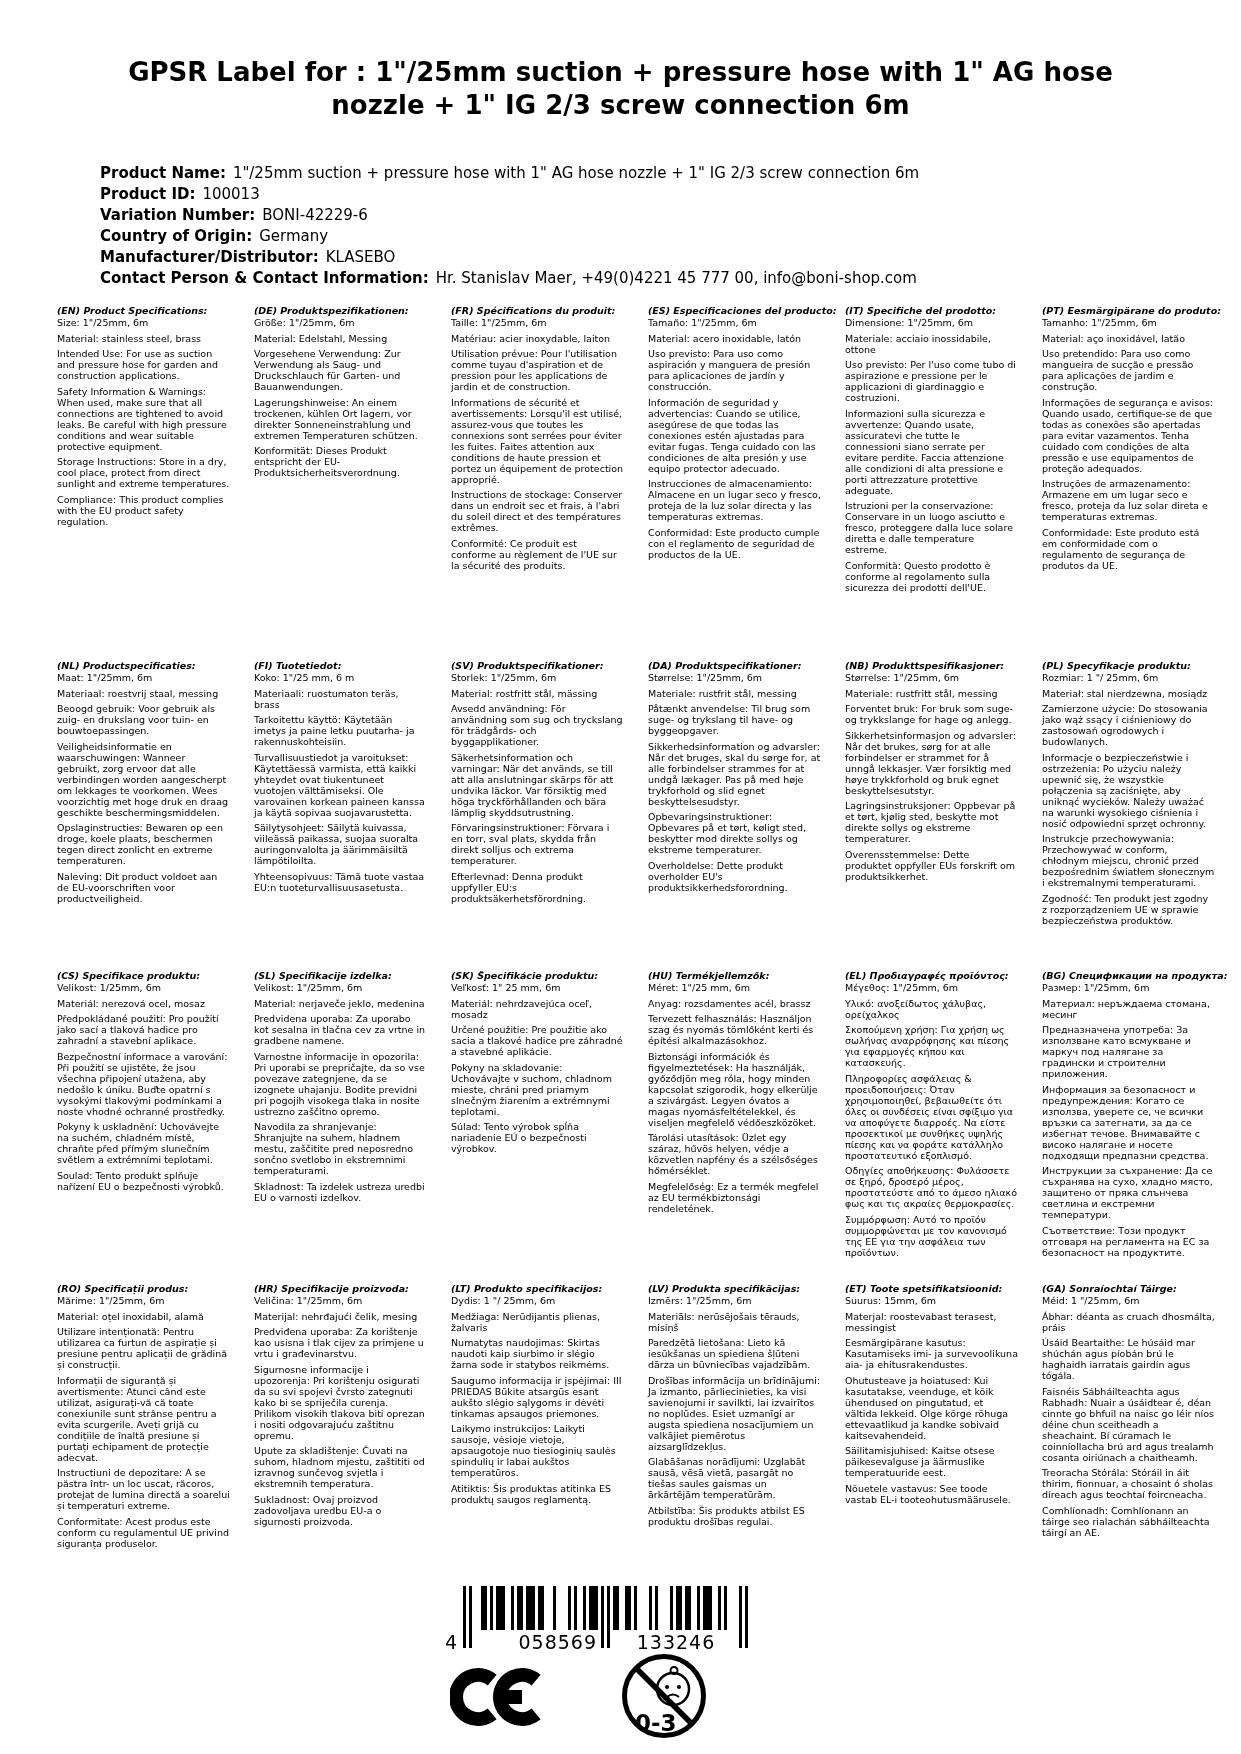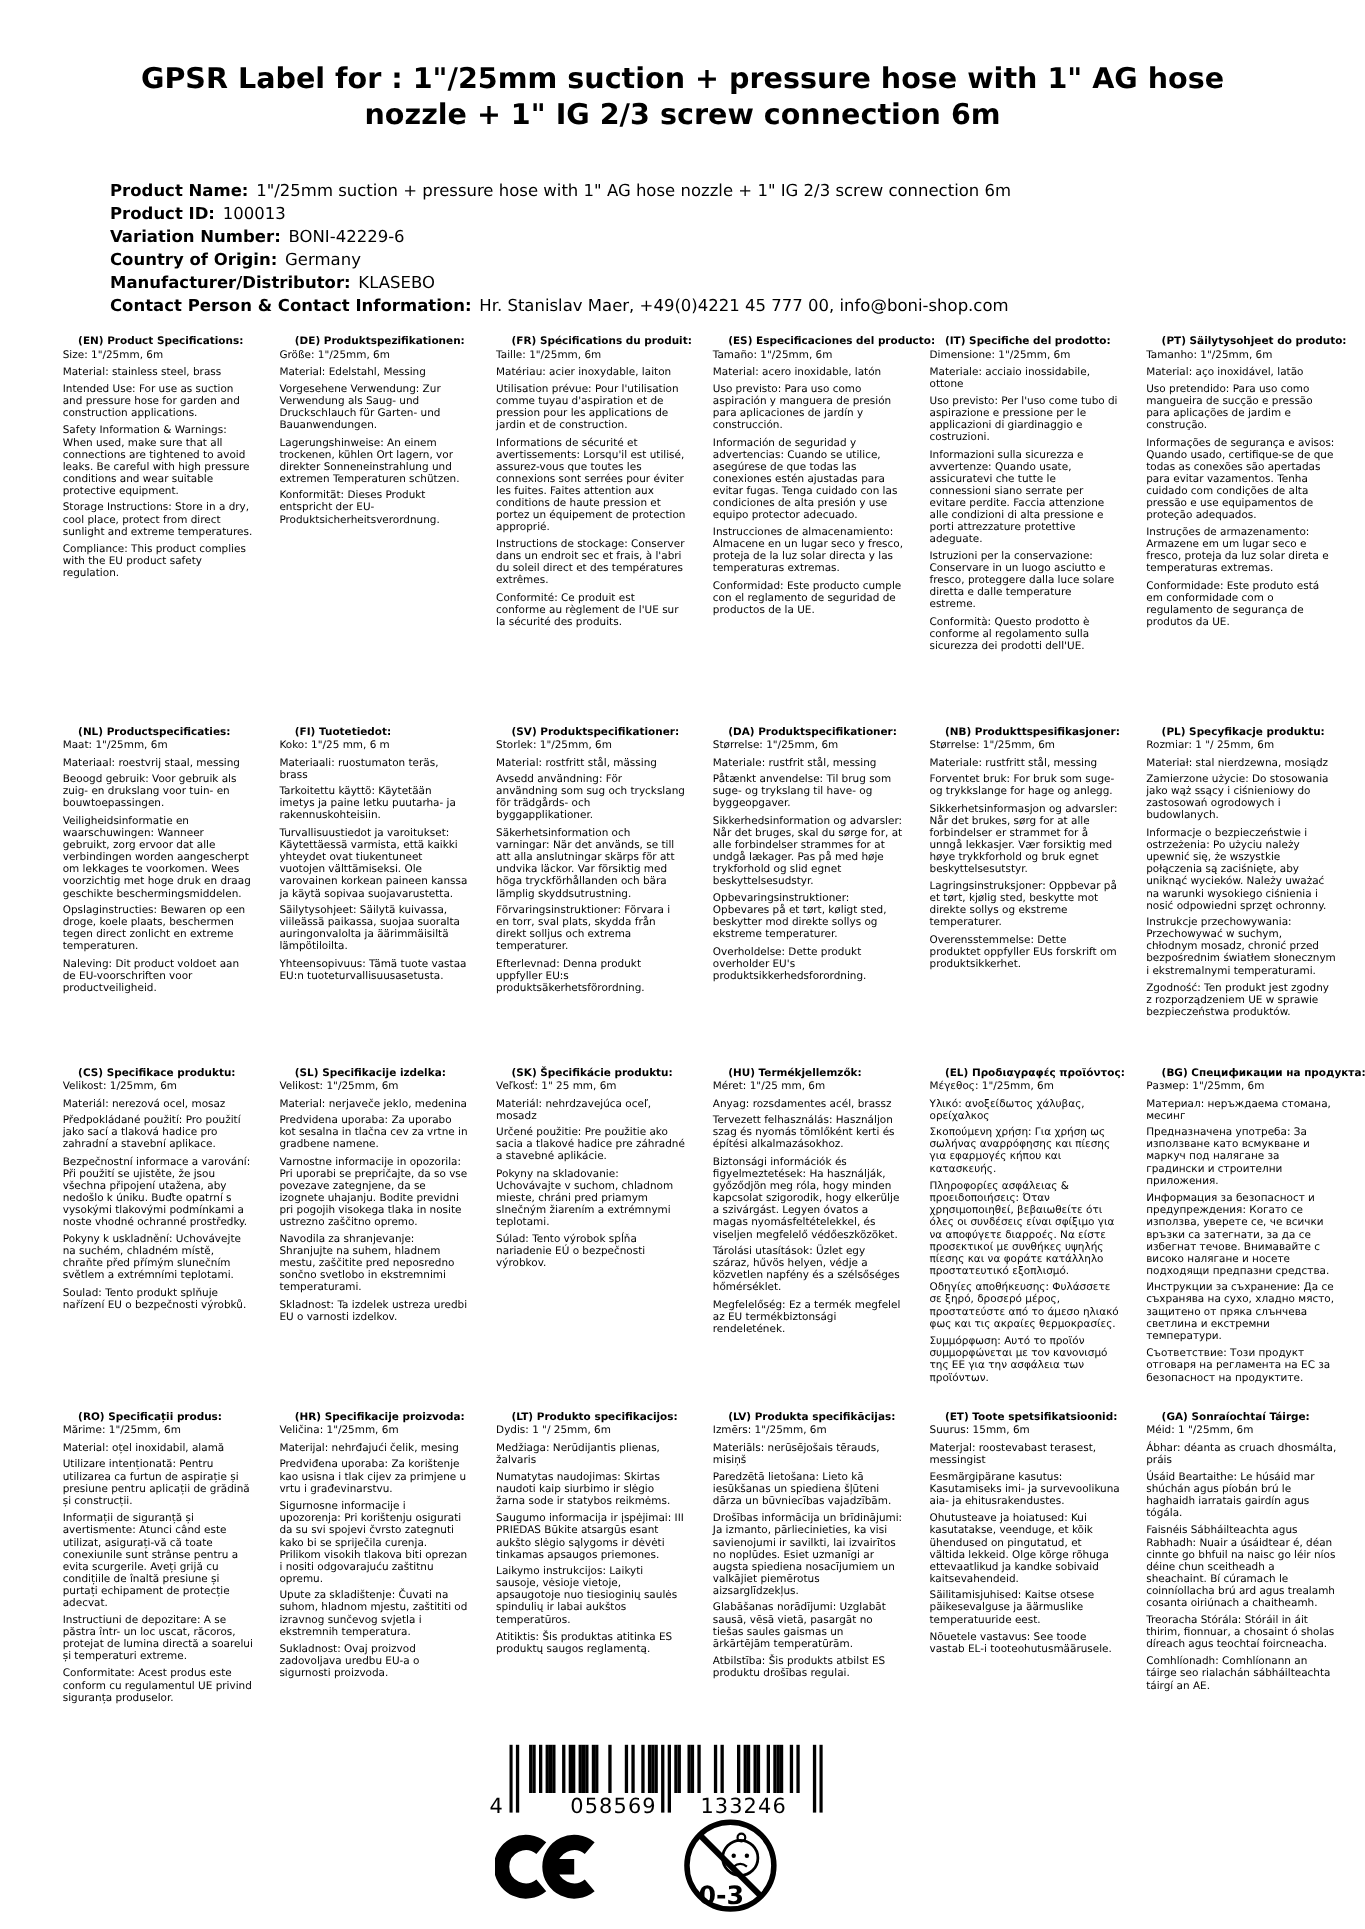--- a/index.html
+++ b/index.html
@@ -9,21 +9,21 @@
   }
   .title{
     position:absolute;top:56px;left:110px;right:110px;text-align:center;
     font-size:26px;font-weight:bold;line-height:33px;margin:0;
   }
   .product-info{position:absolute;left:57px;top:163px;font-size:15px;}
   .pi-row{line-height:21px;white-space:nowrap;}
   .pi-label{font-weight:bold;margin-right:7px;margin-left:43px;}
   .spec-row{position:absolute;left:57px;display:flex;}
   .spec-col{width:173px;margin-right:24px;font-size:9.5px;line-height:11px;}
-  .spec-head{font-weight:bold;white-space:nowrap;margin:0 0 1px 14px;}
+  .spec-head{font-weight:bold;white-space:nowrap;margin:0 0 1px 0;font-style:italic;}
   .spec-col p{margin:0 0 4.5px 0;}
   .barcode{position:absolute;left:441px;top:1586px;width:310px;height:70px;}
   .barcode svg{position:absolute;left:22px;top:0;}
   .bc-num{position:absolute;top:45px;font-size:19px;letter-spacing:1px;}
   #bc-first{left:0;width:16px;text-align:right;letter-spacing:0;}
   #bc-left{left:34px;width:122px;text-align:right;}
   #bc-right{left:174px;width:122px;text-align:center;}
   .ce-mark{position:absolute;left:450px;top:1665px;}
   .age-mark{position:absolute;left:620px;top:1652px;}
 </style>
@@ -99,21 +99,21 @@
       <div class="spec-col">
         <div class="spec-head">(IT) Specifiche del prodotto:</div>
         <p>Dimensione: 1"/25mm, 6m</p>
         <p>Materiale: acciaio inossidabile, ottone</p>
         <p>Uso previsto: Per l'uso come tubo di aspirazione e pressione per le applicazioni di giardinaggio e costruzioni.</p>
         <p>Informazioni sulla sicurezza e avvertenze: Quando usate, assicuratevi che tutte le connessioni siano serrate per evitare perdite. Faccia attenzione alle condizioni di alta pressione e porti attrezzature protettive adeguate.</p>
         <p>Istruzioni per la conservazione: Conservare in un luogo asciutto e fresco, proteggere dalla luce solare diretta e dalle temperature estreme.</p>
         <p>Conformità: Questo prodotto è conforme al regolamento sulla sicurezza dei prodotti dell'UE.</p>
       </div>
       <div class="spec-col">
-        <div class="spec-head">(PT) Säilytysohjeet do produto:</div>
+        <div class="spec-head">(PT) Eesmärgipärane do produto:</div>
         <p>Tamanho: 1"/25mm, 6m</p>
         <p>Material: aço inoxidável, latão</p>
         <p>Uso pretendido: Para uso como mangueira de sucção e pressão para aplicações de jardim e construção.</p>
         <p>Informações de segurança e avisos: Quando usado, certifique-se de que todas as conexões são apertadas para evitar vazamentos. Tenha cuidado com condições de alta pressão e use equipamentos de proteção adequados.</p>
         <p>Instruções de armazenamento: Armazene em um lugar seco e fresco, proteja da luz solar direta e temperaturas extremas.</p>
         <p>Conformidade: Este produto está em conformidade com o regulamento de segurança de produtos da UE.</p>
       </div>
     </div>
   <div class="spec-row" id="spec-row-1" style="top:660px">
       <div class="spec-col">
@@ -160,21 +160,21 @@
         <p>Sikkerhetsinformasjon og advarsler: Når det brukes, sørg for at alle forbindelser er strammet for å unngå lekkasjer. Vær forsiktig med høye trykkforhold og bruk egnet beskyttelsesutstyr.</p>
         <p>Lagringsinstruksjoner: Oppbevar på et tørt, kjølig sted, beskytte mot direkte sollys og ekstreme temperaturer.</p>
         <p>Overensstemmelse: Dette produktet oppfyller EUs forskrift om produktsikkerhet.</p>
       </div>
       <div class="spec-col">
         <div class="spec-head">(PL) Specyfikacje produktu:</div>
         <p>Rozmiar: 1 "/ 25mm, 6m</p>
         <p>Materiał: stal nierdzewna, mosiądz</p>
         <p>Zamierzone użycie: Do stosowania jako wąż ssący i ciśnieniowy do zastosowań ogrodowych i budowlanych.</p>
         <p>Informacje o bezpieczeństwie i ostrzeżenia: Po użyciu należy upewnić się, że wszystkie połączenia są zaciśnięte, aby uniknąć wycieków. Należy uważać na warunki wysokiego ciśnienia i nosić odpowiedni sprzęt ochronny.</p>
-        <p>Instrukcje przechowywania: Przechowywać w suchym, chłodnym mosadz, chronić przed bezpośrednim światłem słonecznym i ekstremalnymi temperaturami.</p>
+        <p>Instrukcje przechowywania: Przechowywać w conform, chłodnym miejscu, chronić przed bezpośrednim światłem słonecznym i ekstremalnymi temperaturami.</p>
         <p>Zgodność: Ten produkt jest zgodny z rozporządzeniem UE w sprawie bezpieczeństwa produktów.</p>
       </div>
     </div>
   <div class="spec-row" id="spec-row-2" style="top:970px">
       <div class="spec-col">
         <div class="spec-head">(CS) Specifikace produktu:</div>
         <p>Velikost: 1/25mm, 6m</p>
         <p>Materiál: nerezová ocel, mosaz</p>
         <p>Předpokládané použití: Pro použití jako sací a tlaková hadice pro zahradní a stavební aplikace.</p>
         <p>Bezpečnostní informace a varování: Při použití se ujistěte, že jsou všechna připojení utažena, aby nedošlo k úniku. Buďte opatrní s vysokými tlakovými podmínkami a noste vhodné ochranné prostředky.</p>

